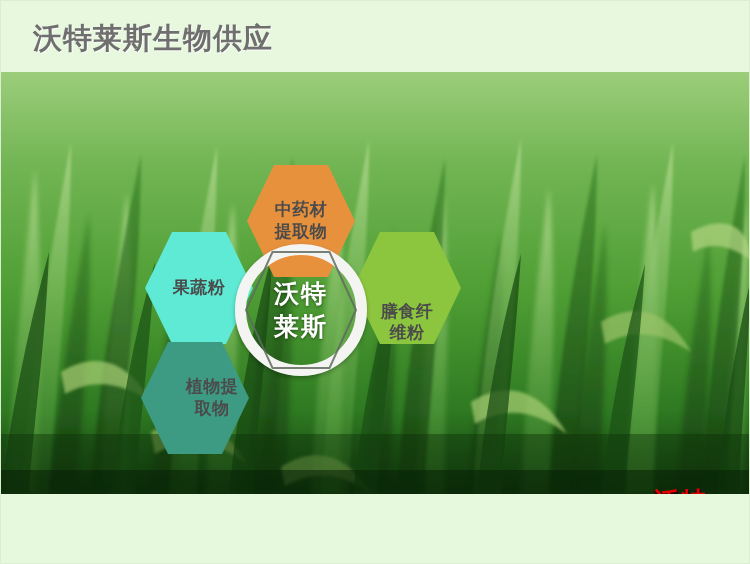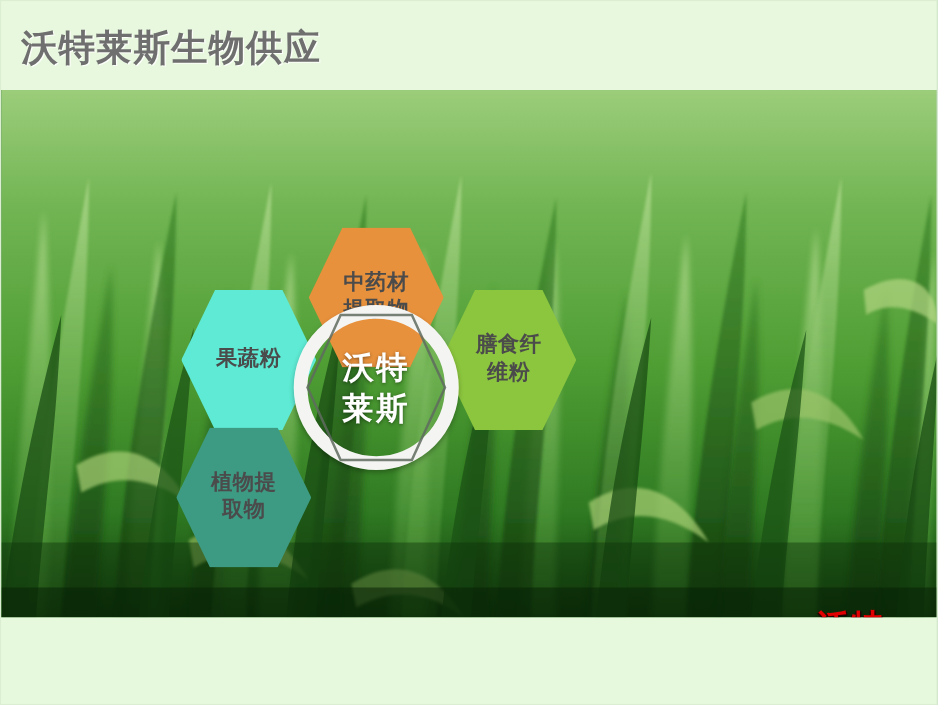--- a/index.html
+++ b/index.html
@@ -25,21 +25,21 @@
   #header {
     position: absolute;
     left: 0;
     top: 0;
     width: 750px;
     height: 71px;
     background: #e8f8de;
   }
   #header-title {
     position: absolute;
-    left: 16px;
+    left: 32px;
     top: 18px;
     font-size: 29px;
     font-weight: bold;
     color: #6f6f6f;
     letter-spacing: 1px;
     text-shadow: 1px 1px 0 rgba(255,255,255,0.85);
     white-space: nowrap;
   }
 
   
@@ -249,31 +249,31 @@
       <rect x="0" y="362" width="750" height="60" fill="#0d2f0a" opacity="0.42"></rect>
       <rect x="0" y="398" width="750" height="24" fill="#072006" opacity="0.55"></rect>
     </svg>
 
     <div id="hex-diagram">
 
       <div class="hex" style="left:144px; top:160px; background:#5eead4;">
         <div class="hex-label">果蔬粉</div>
       </div>
 
-      <div class="hex" style="left:246px; top:110px; background:#e8913c;">
+      <div class="hex" style="left:246px; top:93px; background:#e8913c;">
         <div class="hex-label">中药材<br>提取物</div>
       </div>
 
-      <div class="hex" style="left:352px; top:160px; background:#8cc63e;">
+      <div class="hex" style="left:352px; top:160px; background:#8cc63e;align-items:flex-end;">
         <div class="hex-label">膳食纤<br>维粉</div>
       </div>
 
 
 
-      <div class="hex" style="left:140px; top:270px; background:#3d9b84;">
+      <div class="hex" style="left:140px; top:270px; background:#3d9b84;justify-content:flex-end;">
         <div class="hex-label">植物提<br>取物</div>
       </div>
 
       <div id="center-ring"></div>
 
       <div id="center-hex">
         <svg id="center-hex-outline" viewBox="0 0 114 120">
           <polygon points="28.5,2 85.5,2 112,60 85.5,118 28.5,118 2,60" fill="none" stroke="#5f6b5f" stroke-width="2" opacity="0.85"></polygon>
         </svg>
         <div id="center-label">沃特<br>莱斯</div>

